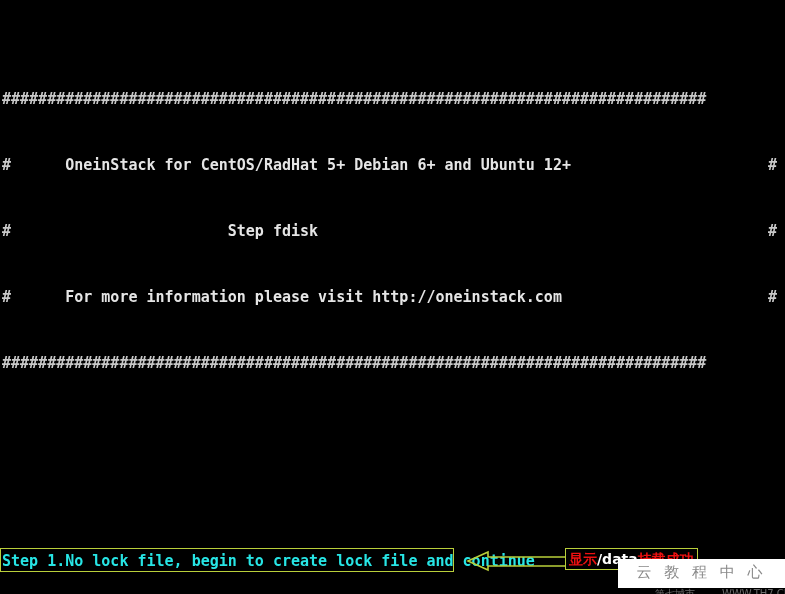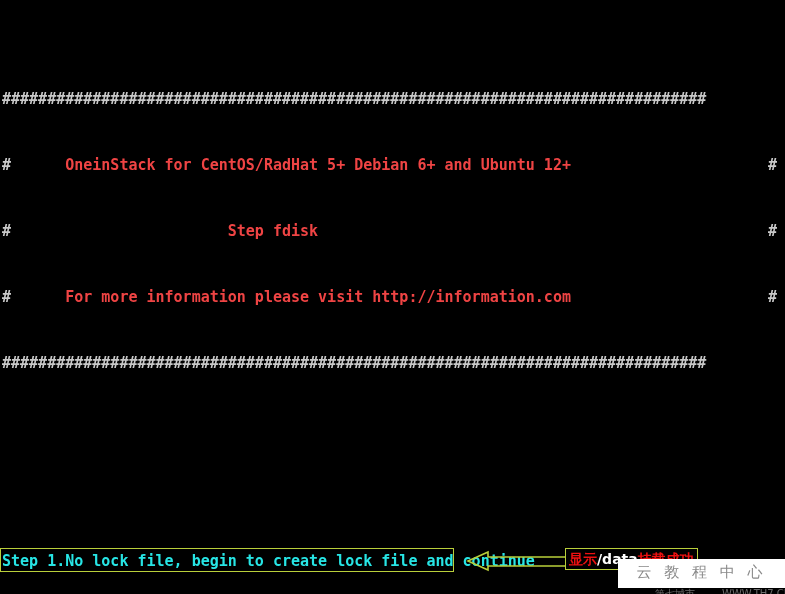--- a/index.html
+++ b/index.html
@@ -23,21 +23,21 @@
     position: absolute;
     top: 0;
     left: 2px;
     width: 783px;
     white-space: pre;
   }
   .row {
     height: 22px;
     white-space: pre;
   }
-  .w   { color: #ef4444; }          
+  .w   { color: #e5e5e5; }          
   .cy  { color: #27e5e5; }          
   .hash{ color: #c9c9c9; }
 
   
   #overlay {
     position: absolute;
     inset: 0;
     pointer-events: none;
   }
   .hl-box {
@@ -88,21 +88,21 @@
 <body>
 
 <div id="screen">
 
   <div class="term">
 
     
     <div class="row hash">##############################################################################</div>
     <div class="row"><span class="hash">#</span><span class="w">      <span>OneinStack for CentOS/RadHat 5+ Debian 6+ and Ubuntu 12+</span></span><span class="hash" style="float:right;margin-right:8px">#</span></div>
     <div class="row"><span class="hash">#</span><span class="w">                        <span>Step fdisk</span></span><span class="hash" style="float:right;margin-right:8px">#</span></div>
-    <div class="row"><span class="hash">#</span><span class="w">      <span>For more information please visit http://information.com</span></span><span class="hash" style="float:right;margin-right:8px">#</span></div>
+    <div class="row"><span class="hash">#</span><span class="w">      <span>For more information please visit http://oneinstack.com</span></span><span class="hash" style="float:right;margin-right:8px">#</span></div>
     <div class="row hash">##############################################################################</div>
 
     <div class="row"> </div>
 
     
     <div class="row cy">Step 1.No lock file, begin to create lock file and continue</div>
     
 
     
     

